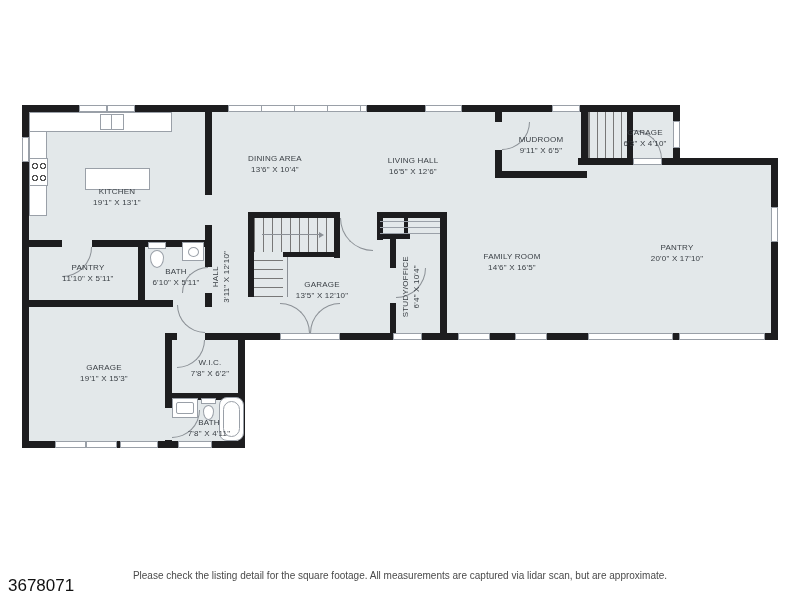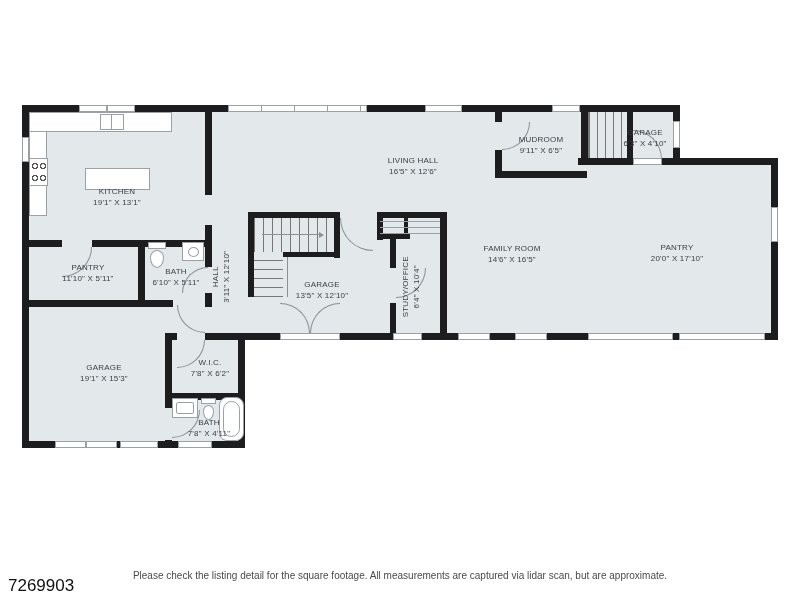--- a/index.html
+++ b/index.html
@@ -144,37 +144,41 @@
 
   <div class="fx inner-rect" style="left:172px;top:398px;width:26px;height:20px;"></div>
   <div class="toilet-tank" style="left:201px;top:398px;width:15px;height:6px;"></div>
   <div class="toilet-bowl" style="left:203px;top:405px;width:11px;height:15px;"></div>
   <div class="fx inner-oval" style="left:219px;top:397px;width:25px;height:44px;border-radius:8px;"></div>
 
   <div class="label" style="left:72px;top:187px;width:90px;">
     <span class="nm">KITCHEN</span>
     <span class="dm">19'1" X 13'1"</span>
   </div>
+  <div class="label" style="left:230px;top:154px;width:90px;">
+    <span class="nm">DINING AREA</span>
+    <span class="dm">13'6" X 10'4"</span>
+  </div>
   <div class="label" style="left:368px;top:156px;width:90px;">
     <span class="nm">LIVING HALL</span>
     <span class="dm">16'5" X 12'6"</span>
   </div>
   <div class="label" style="left:496px;top:135px;width:90px;">
     <span class="nm">MUDROOM</span>
     <span class="dm">9'11" X 6'5"</span>
   </div>
   <div class="label" style="left:610px;top:128px;width:70px;">
     <span class="nm">GARAGE</span>
     <span class="dm">6'3" X 4'10"</span>
   </div>
   <div class="label" style="left:632px;top:243px;width:90px;">
     <span class="nm">PANTRY</span>
     <span class="dm">20'0" X 17'10"</span>
   </div>
-  <div class="label" style="left:467px;top:244px;width:90px;">
+  <div class="label" style="left:467px;top:252px;width:90px;">
     <span class="nm">FAMILY ROOM</span>
     <span class="dm">14'6" X 16'5"</span>
   </div>
   <div class="label" style="left:43px;top:263px;width:90px;">
     <span class="nm">PANTRY</span>
     <span class="dm">11'10" X 5'11"</span>
   </div>
   <div class="label" style="left:132px;top:267px;width:88px;">
     <span class="nm">BATH</span>
     <span class="dm">6'10" X 5'11"</span>
@@ -198,14 +202,14 @@
   <div class="label" style="left:165px;top:358px;width:90px;">
     <span class="nm">W.I.C.</span>
     <span class="dm">7'8" X 6'2"</span>
   </div>
   <div class="label" style="left:174px;top:418px;width:70px;">
     <span class="nm">BATH</span>
     <span class="dm">7'8" X 4'11"</span>
   </div>
 
   <div id="footer-note">Please check the listing detail for the square footage. All measurements are captured via lidar scan, but are approximate.</div>
-  <div id="listing-no">7269903</div>
+  <div id="listing-no">3678071</div>
 </div>
 
 </body></html>

